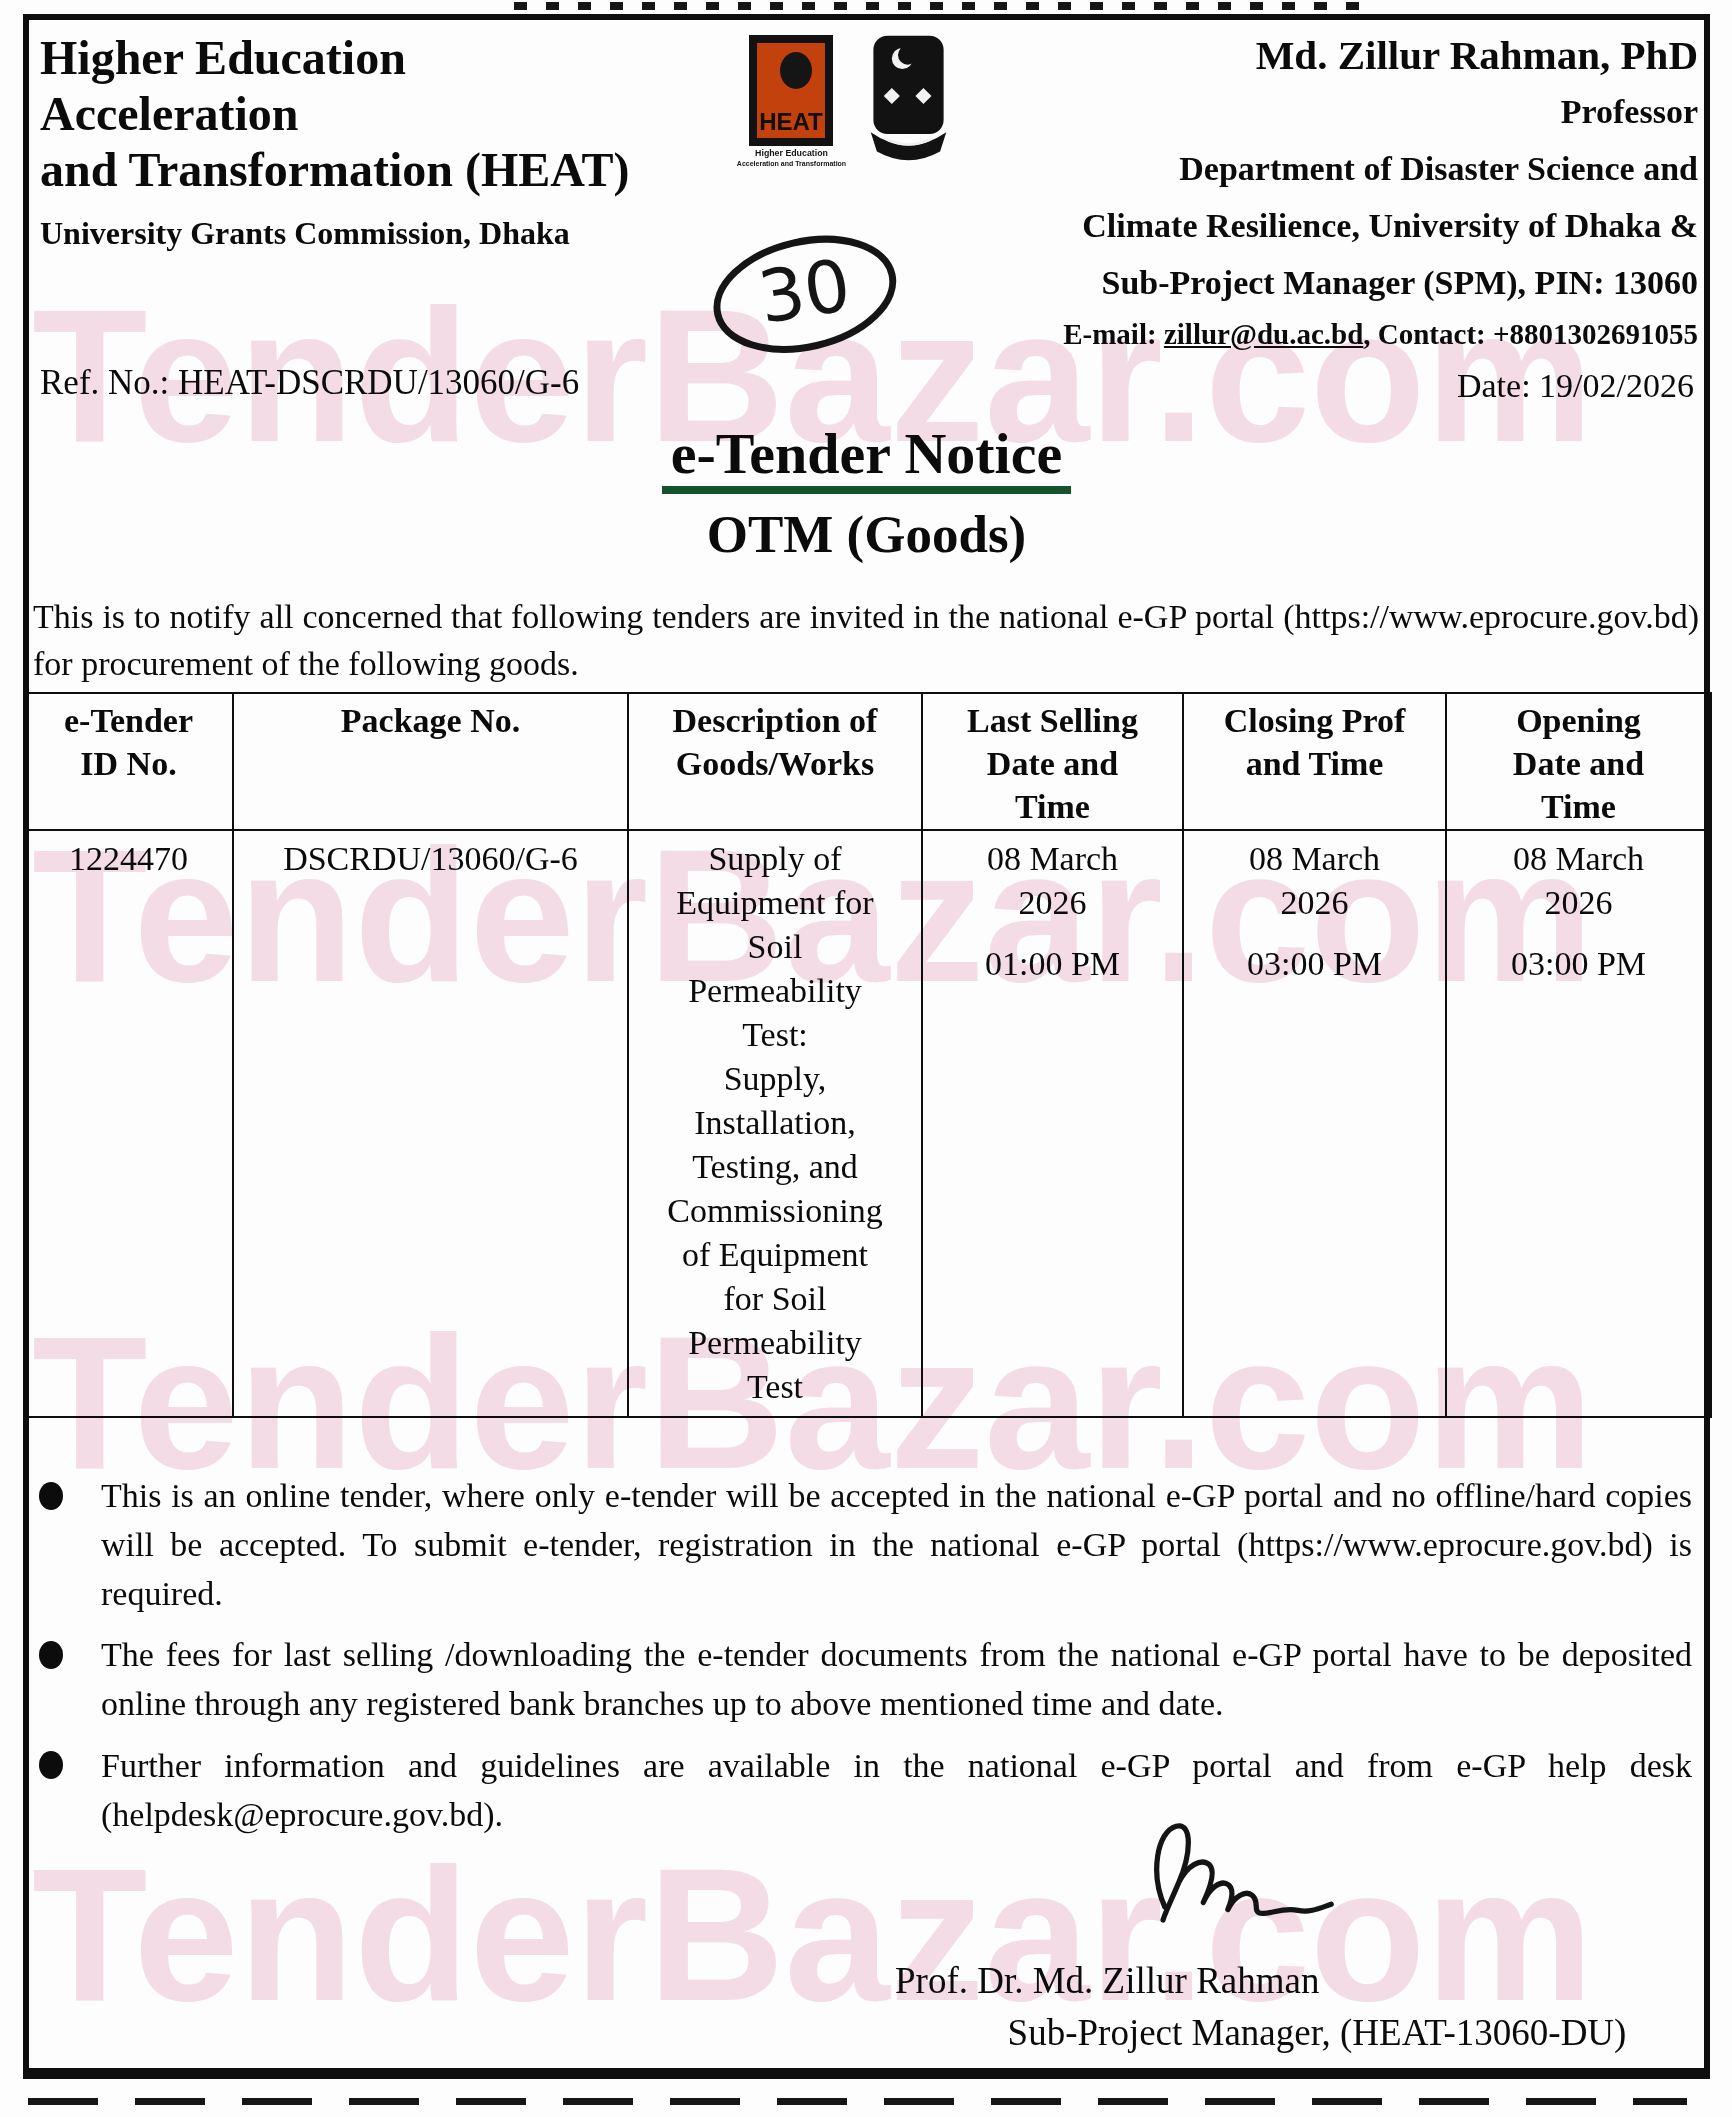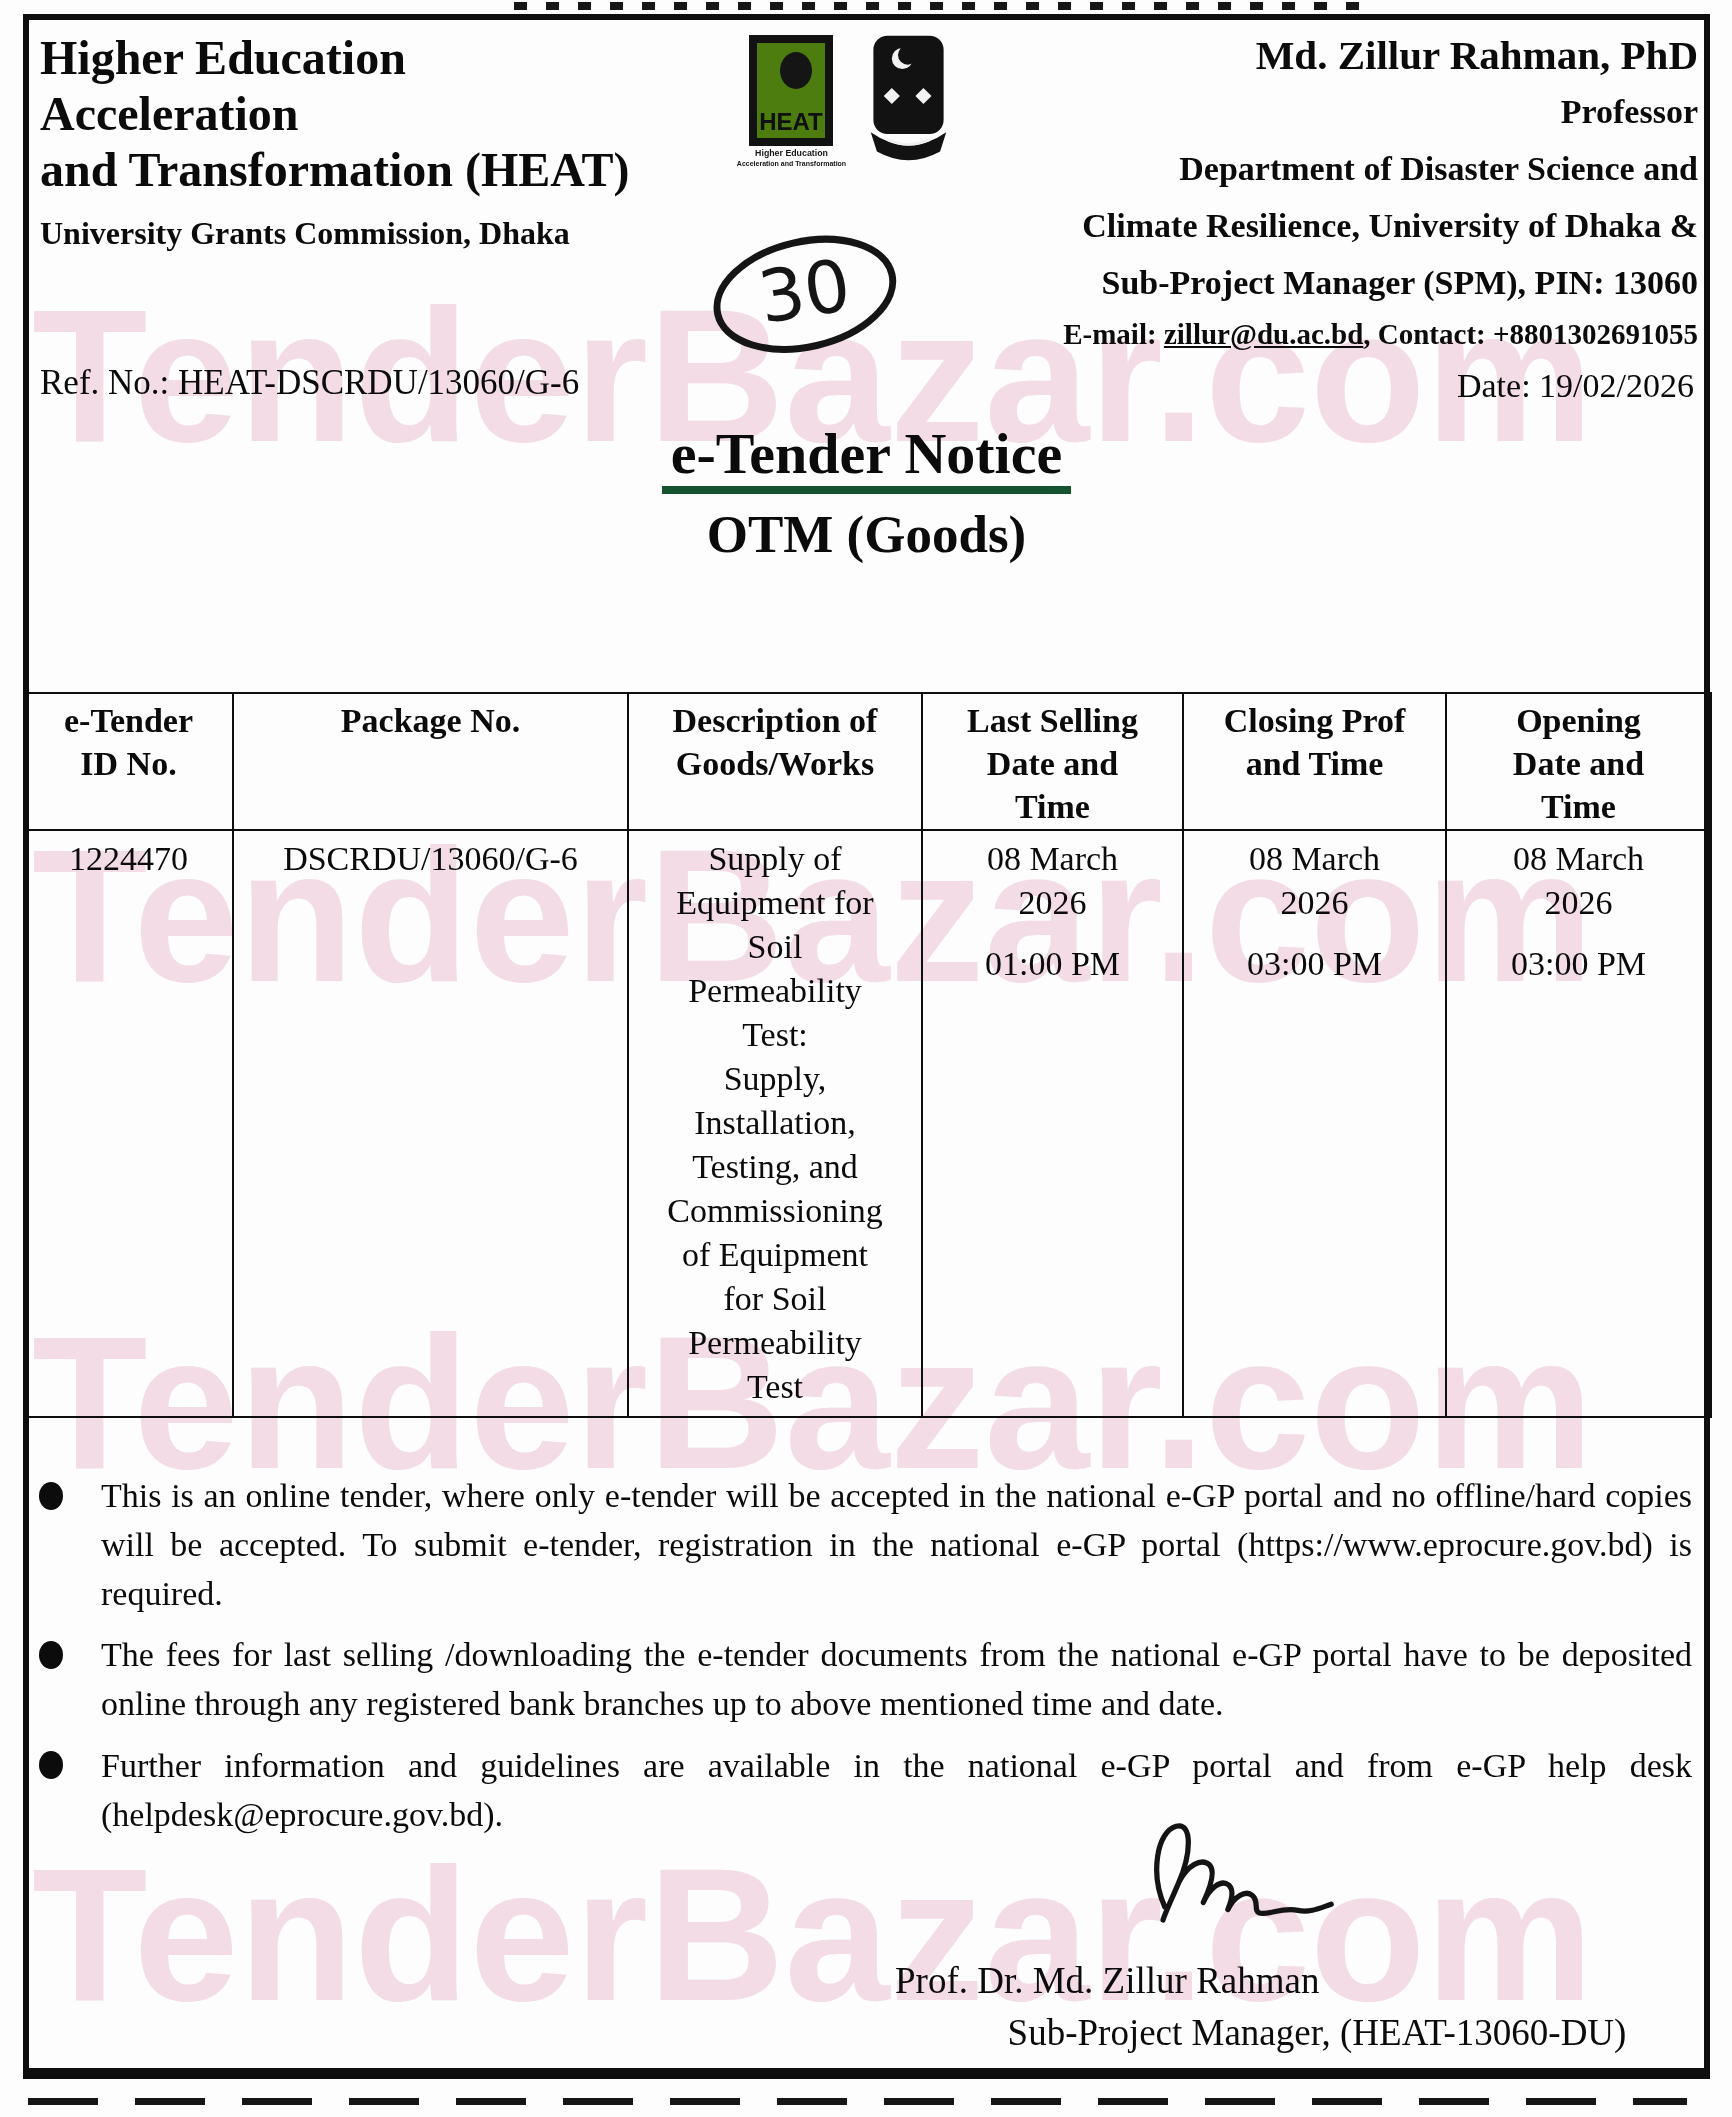--- a/index.html
+++ b/index.html
@@ -21,21 +21,21 @@
   .wm1 {top:281px;} .wm2 {top:821px;} .wm3 {top:1308px;} .wm4 {top:1840px;}
 
   .z {position:absolute; z-index:1;}
 
   
   .org-block {left:40px; top:30px; width:597px; font-weight:bold;}
   .org-line {font-size:48px; line-height:56px;}
   .org-line3 {font-size:32px; line-height:46px; margin-top:12.3px;}
 
   .heat-logo {left:749px; top:35px; width:84px; height:111px; border:8px solid #121212;
-              box-sizing:border-box; background:#4d7c0f;}
+              box-sizing:border-box; background:#c2410c;}
   .heat-dot {position:absolute; left:23px; top:8.8px; width:32px; height:37px; background:#151515; border-radius:50%;}
   .heat-word {position:absolute; left:0; bottom:1.8px; width:100%; text-align:center;
               font-family:"Liberation Sans", sans-serif; font-weight:bold; font-size:24px; color:#101010;}
   .heat-sub {left:736px; top:149px; width:111px; text-align:center;
              font-family:"Liberation Sans", sans-serif; font-weight:bold; font-size:8.8px; line-height:9.7px; color:#161616;}
 
   .du-crest {left:869px; top:32px; width:79px; height:132px;}
 
   .contact {right:35px; top:26px; width:860px; text-align:right; font-weight:bold;}
   .c-name {font-size:41px; line-height:58px;}
@@ -136,20 +136,21 @@
   </div>
 
   <div class="z ref-line">Ref. No.: HEAT-DSCRDU/13060/G-6</div>
   <div class="z date-line">Date: 19/02/2026</div>
 
   <div class="z title-wrap">
     <div><span class="title-main">e-Tender Notice</span></div>
     <div class="title-sub">OTM (Goods)</div>
   </div>
 
+  <div class="z intro">This is to notify all concerned that following tenders are invited in the national e-GP portal (https://www.eprocure.gov.bd) for procurement of the following goods.</div>
 
   <table class="tender">
     <colgroup>
       <col style="width:209px">
         <col style="width:395px">
         <col style="width:294px">
       <col style="width:261px">
         <col style="width:263px">
         <col style="width:265px">
     </colgroup>

